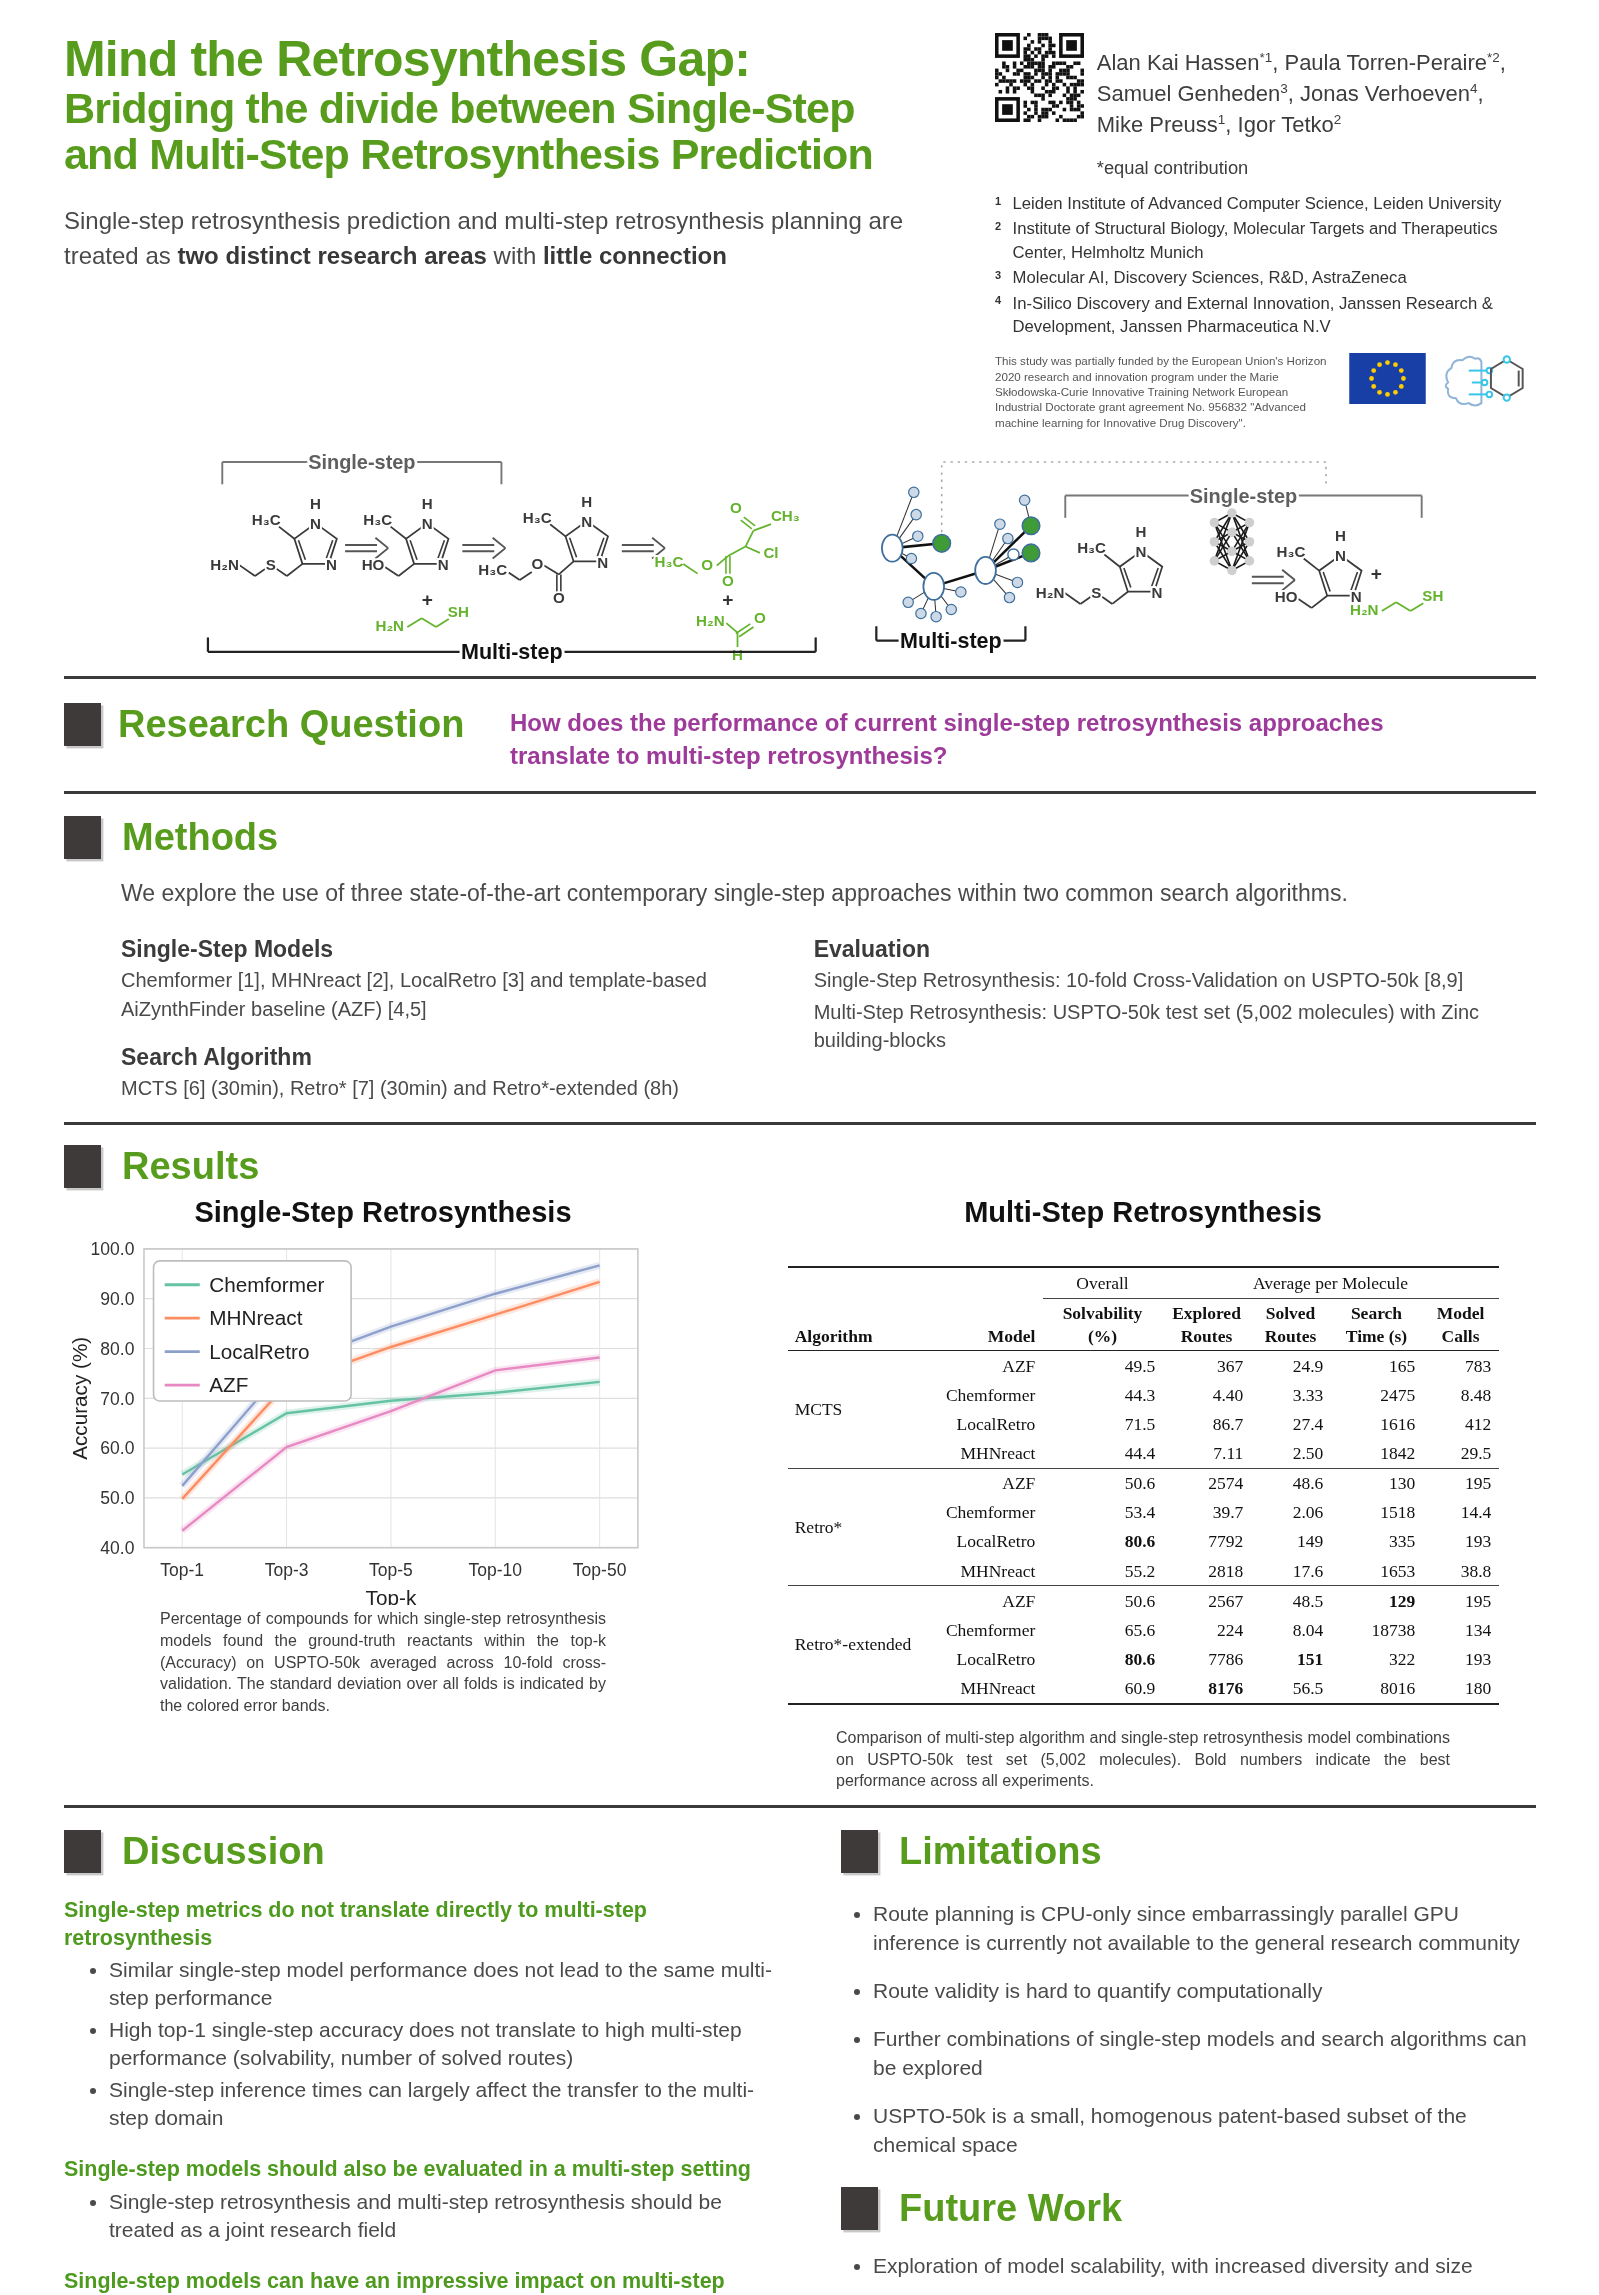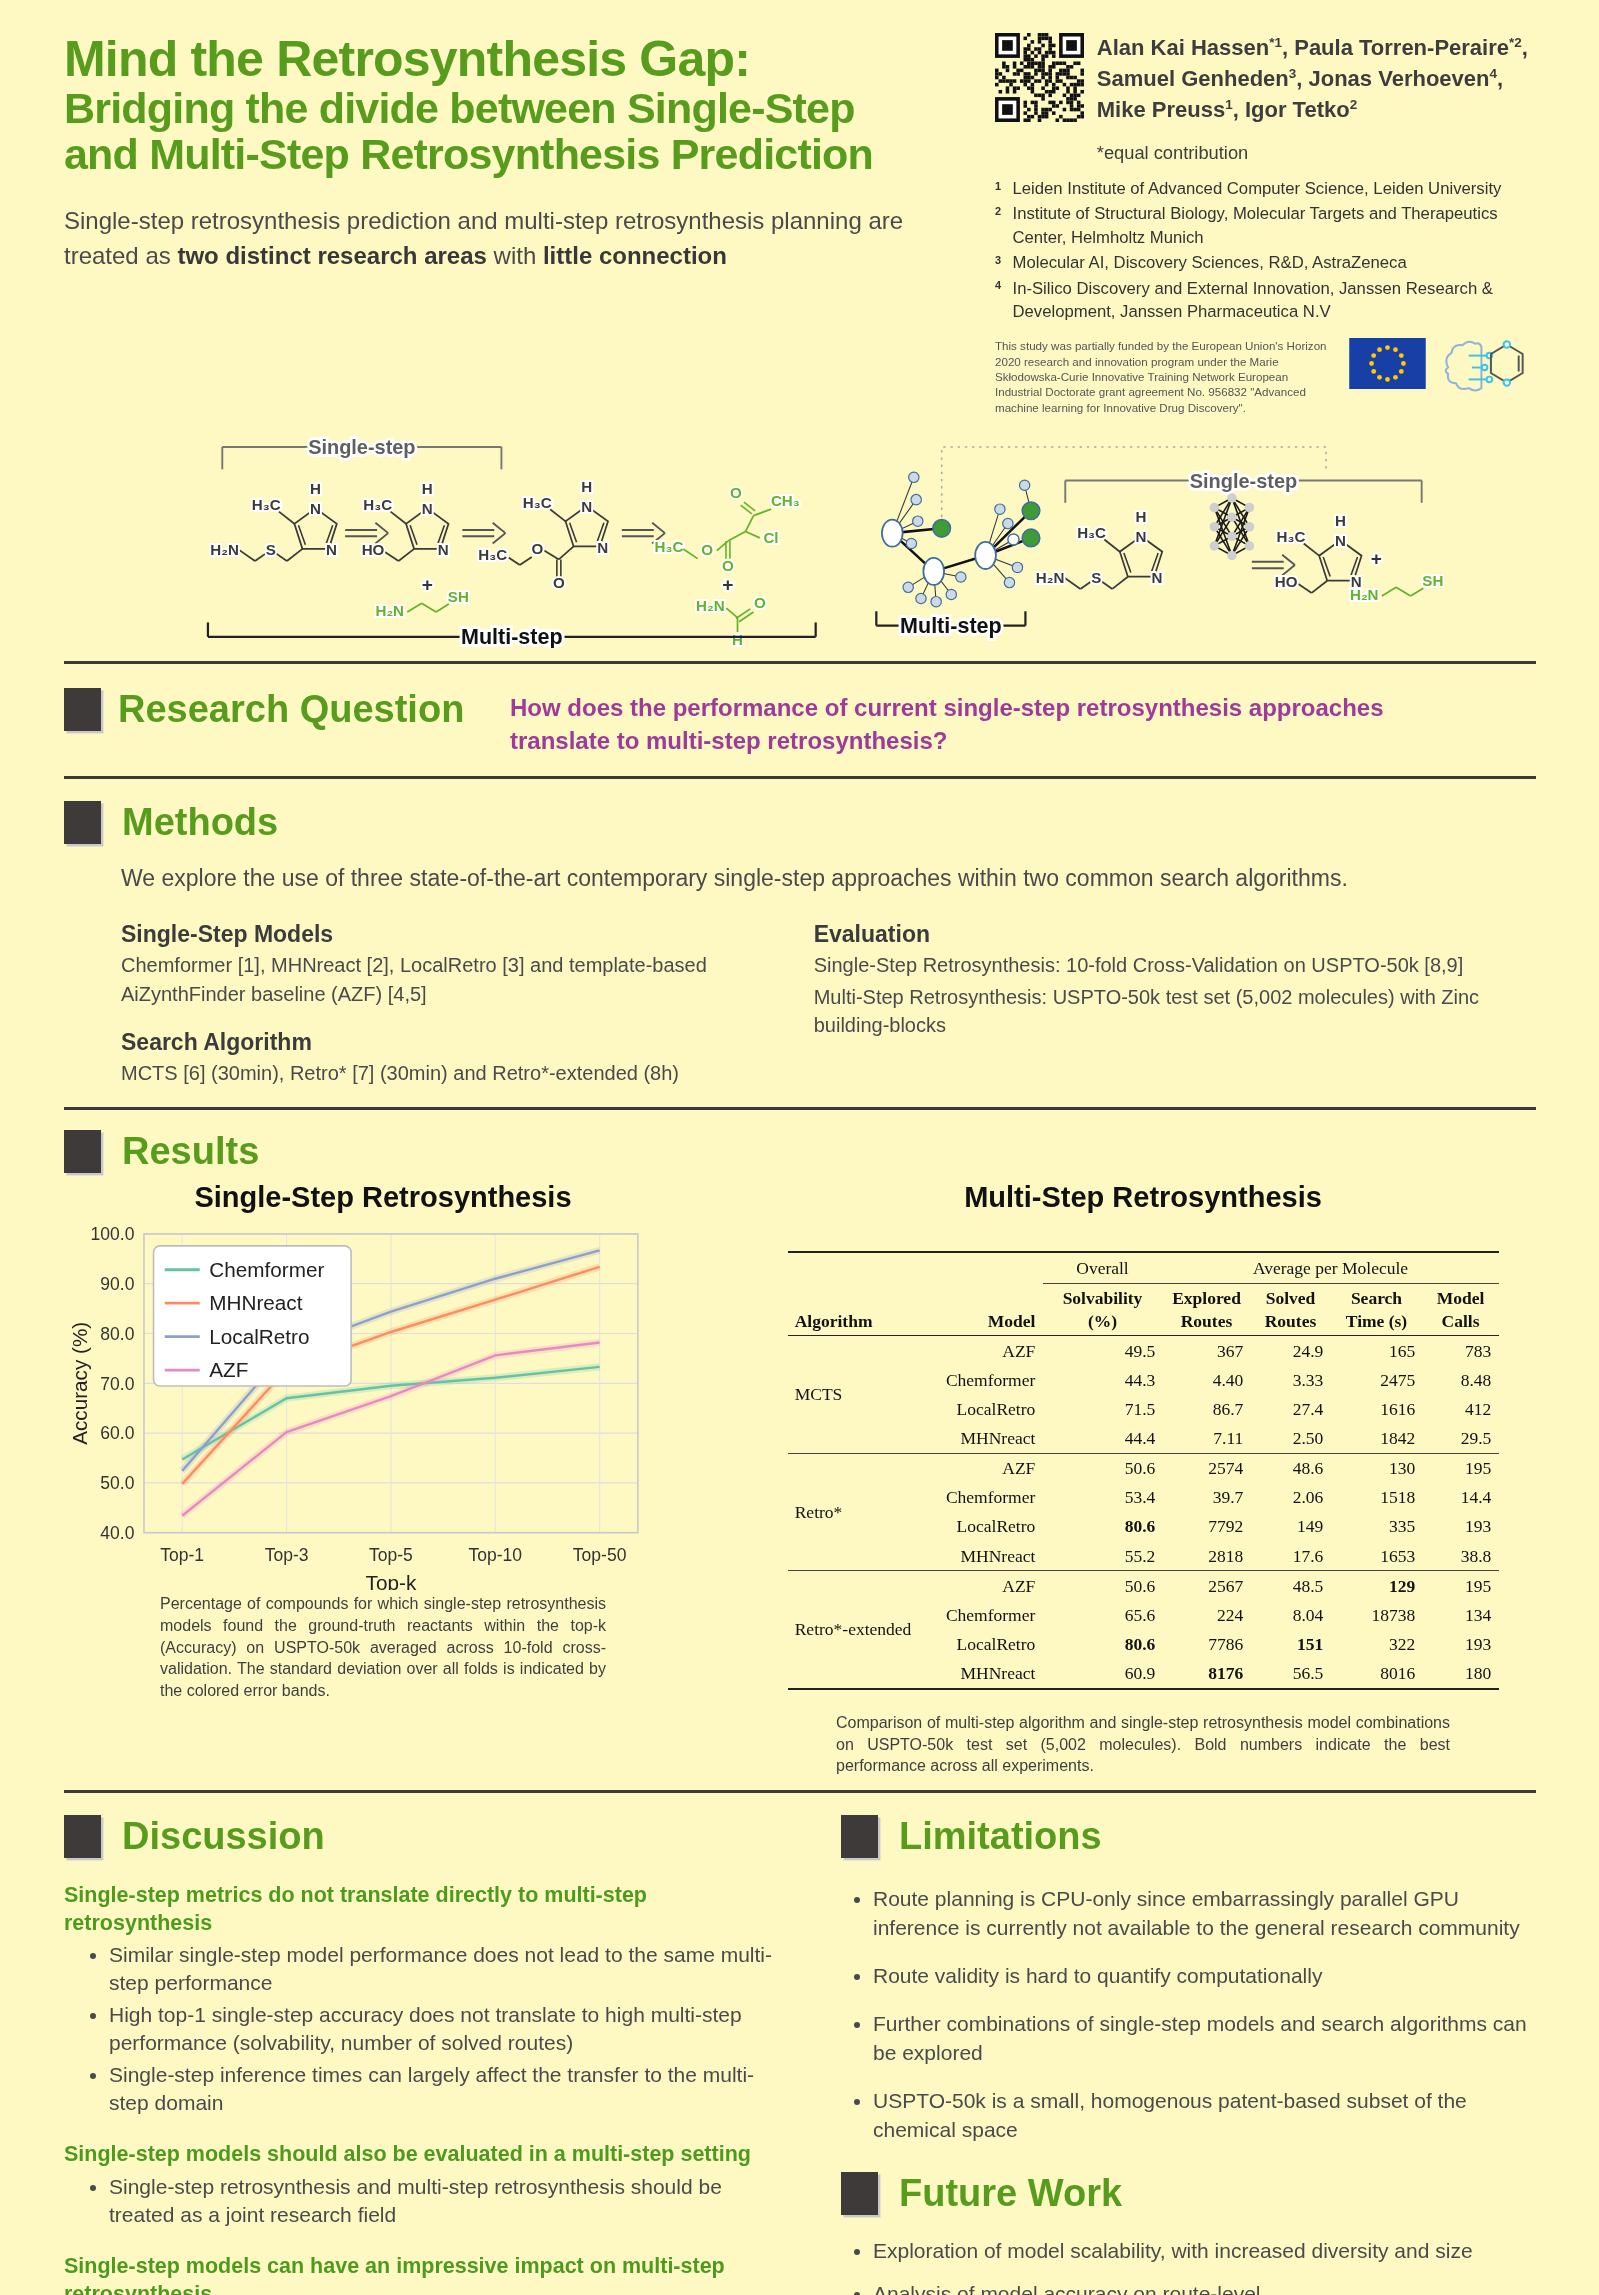--- a/index.html
+++ b/index.html
@@ -1,32 +1,32 @@
 <!DOCTYPE html>
 <html style="font-size:12.8px"><head>
 <meta charset="utf-8">
 <style>
   * { margin:0; padding:0; box-sizing:border-box; }
   body { background:#888; font-family:"Liberation Sans", sans-serif; }
-  .poster { width:1600px; height:2295px; background:#fef9c3; margin:0 auto; position:relative;
+  .poster { width:1600px; height:2295px; background:#ffffff; margin:0 auto; position:relative;
             overflow:hidden; padding:33px 64px 24px 64px; color:#444; }
 
   
   .header-row { display:flex; gap:30px; }
   .header-left { width:901px; }
   .title { font-weight:bold; color:#579c1d; letter-spacing:-0.8px; line-height:1.06; }
   .title .t1 { font-size:50px; display:block; }
   .title .t2 { font-size:43px; display:block; }
   .intro { margin-top:27px; font-size:24px; color:#4a4a4a; line-height:1.45; }
   .intro b { color:#383838; }
   .intro ul { margin:3.2px 0 0 46px; }
   .intro li { margin-top:1.6px; }
   .header-right { flex:1; }
   .hr-top { display:flex; gap:12.8px; }
-  .authors { font-weight:bold; color:#3d3d3d; font-size:22px; line-height:1.4; }
+  .authors { font-weight:normal; color:#3d3d3d; font-size:22px; line-height:1.4;margin-top:15px; }
   .authors sup { font-size:13.5px; }
   .equal { font-size:18.3px; font-weight:normal; color:#3d3d3d; margin-top:17px; }
   .affils { margin-top:12.8px; font-size:16.7px; color:#333; line-height:1.42; }
   .affil-row { display:flex; margin-top:1.6px; }
   .affil-row sup { width:17.5px; font-weight:bold; font-size:11px; padding-top:1.6px; }
   .affil-row span { flex:1; }
   .funding-row { display:flex; gap:11px; margin-top:14.3px; align-items:flex-start; }
   .funding { width:343px; font-size:11.6px; color:#555; line-height:1.32; }
 
   

